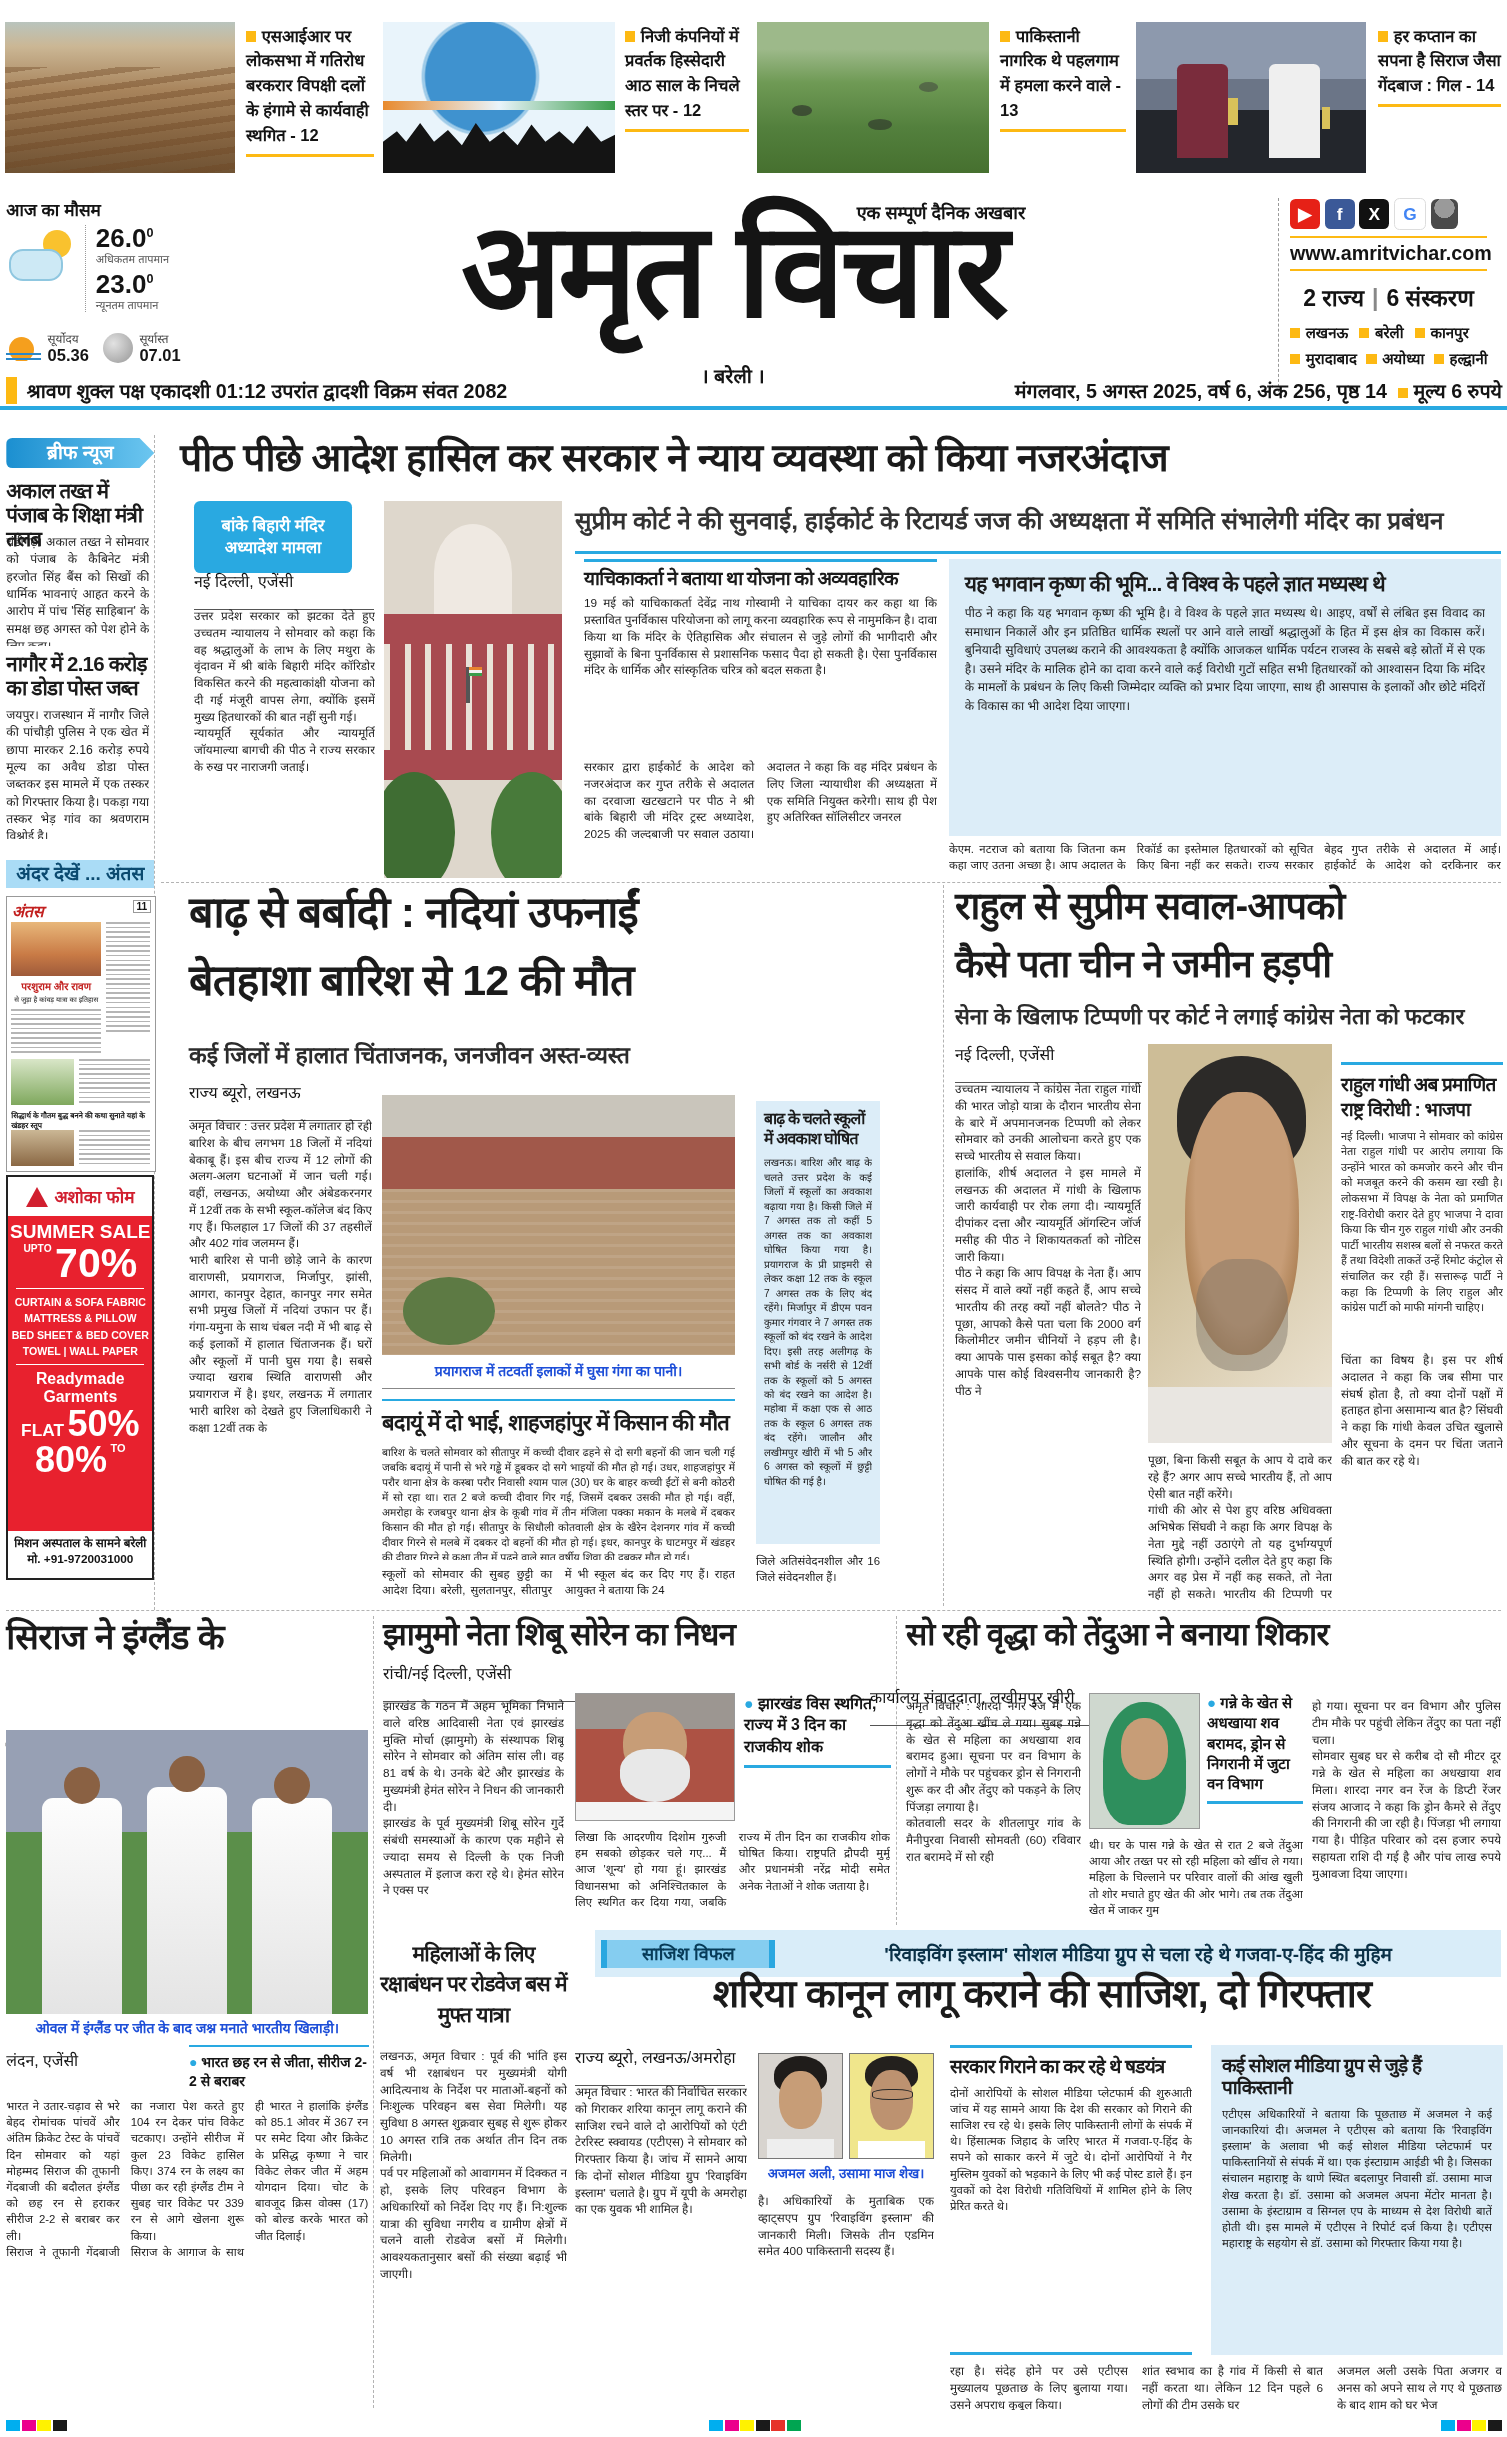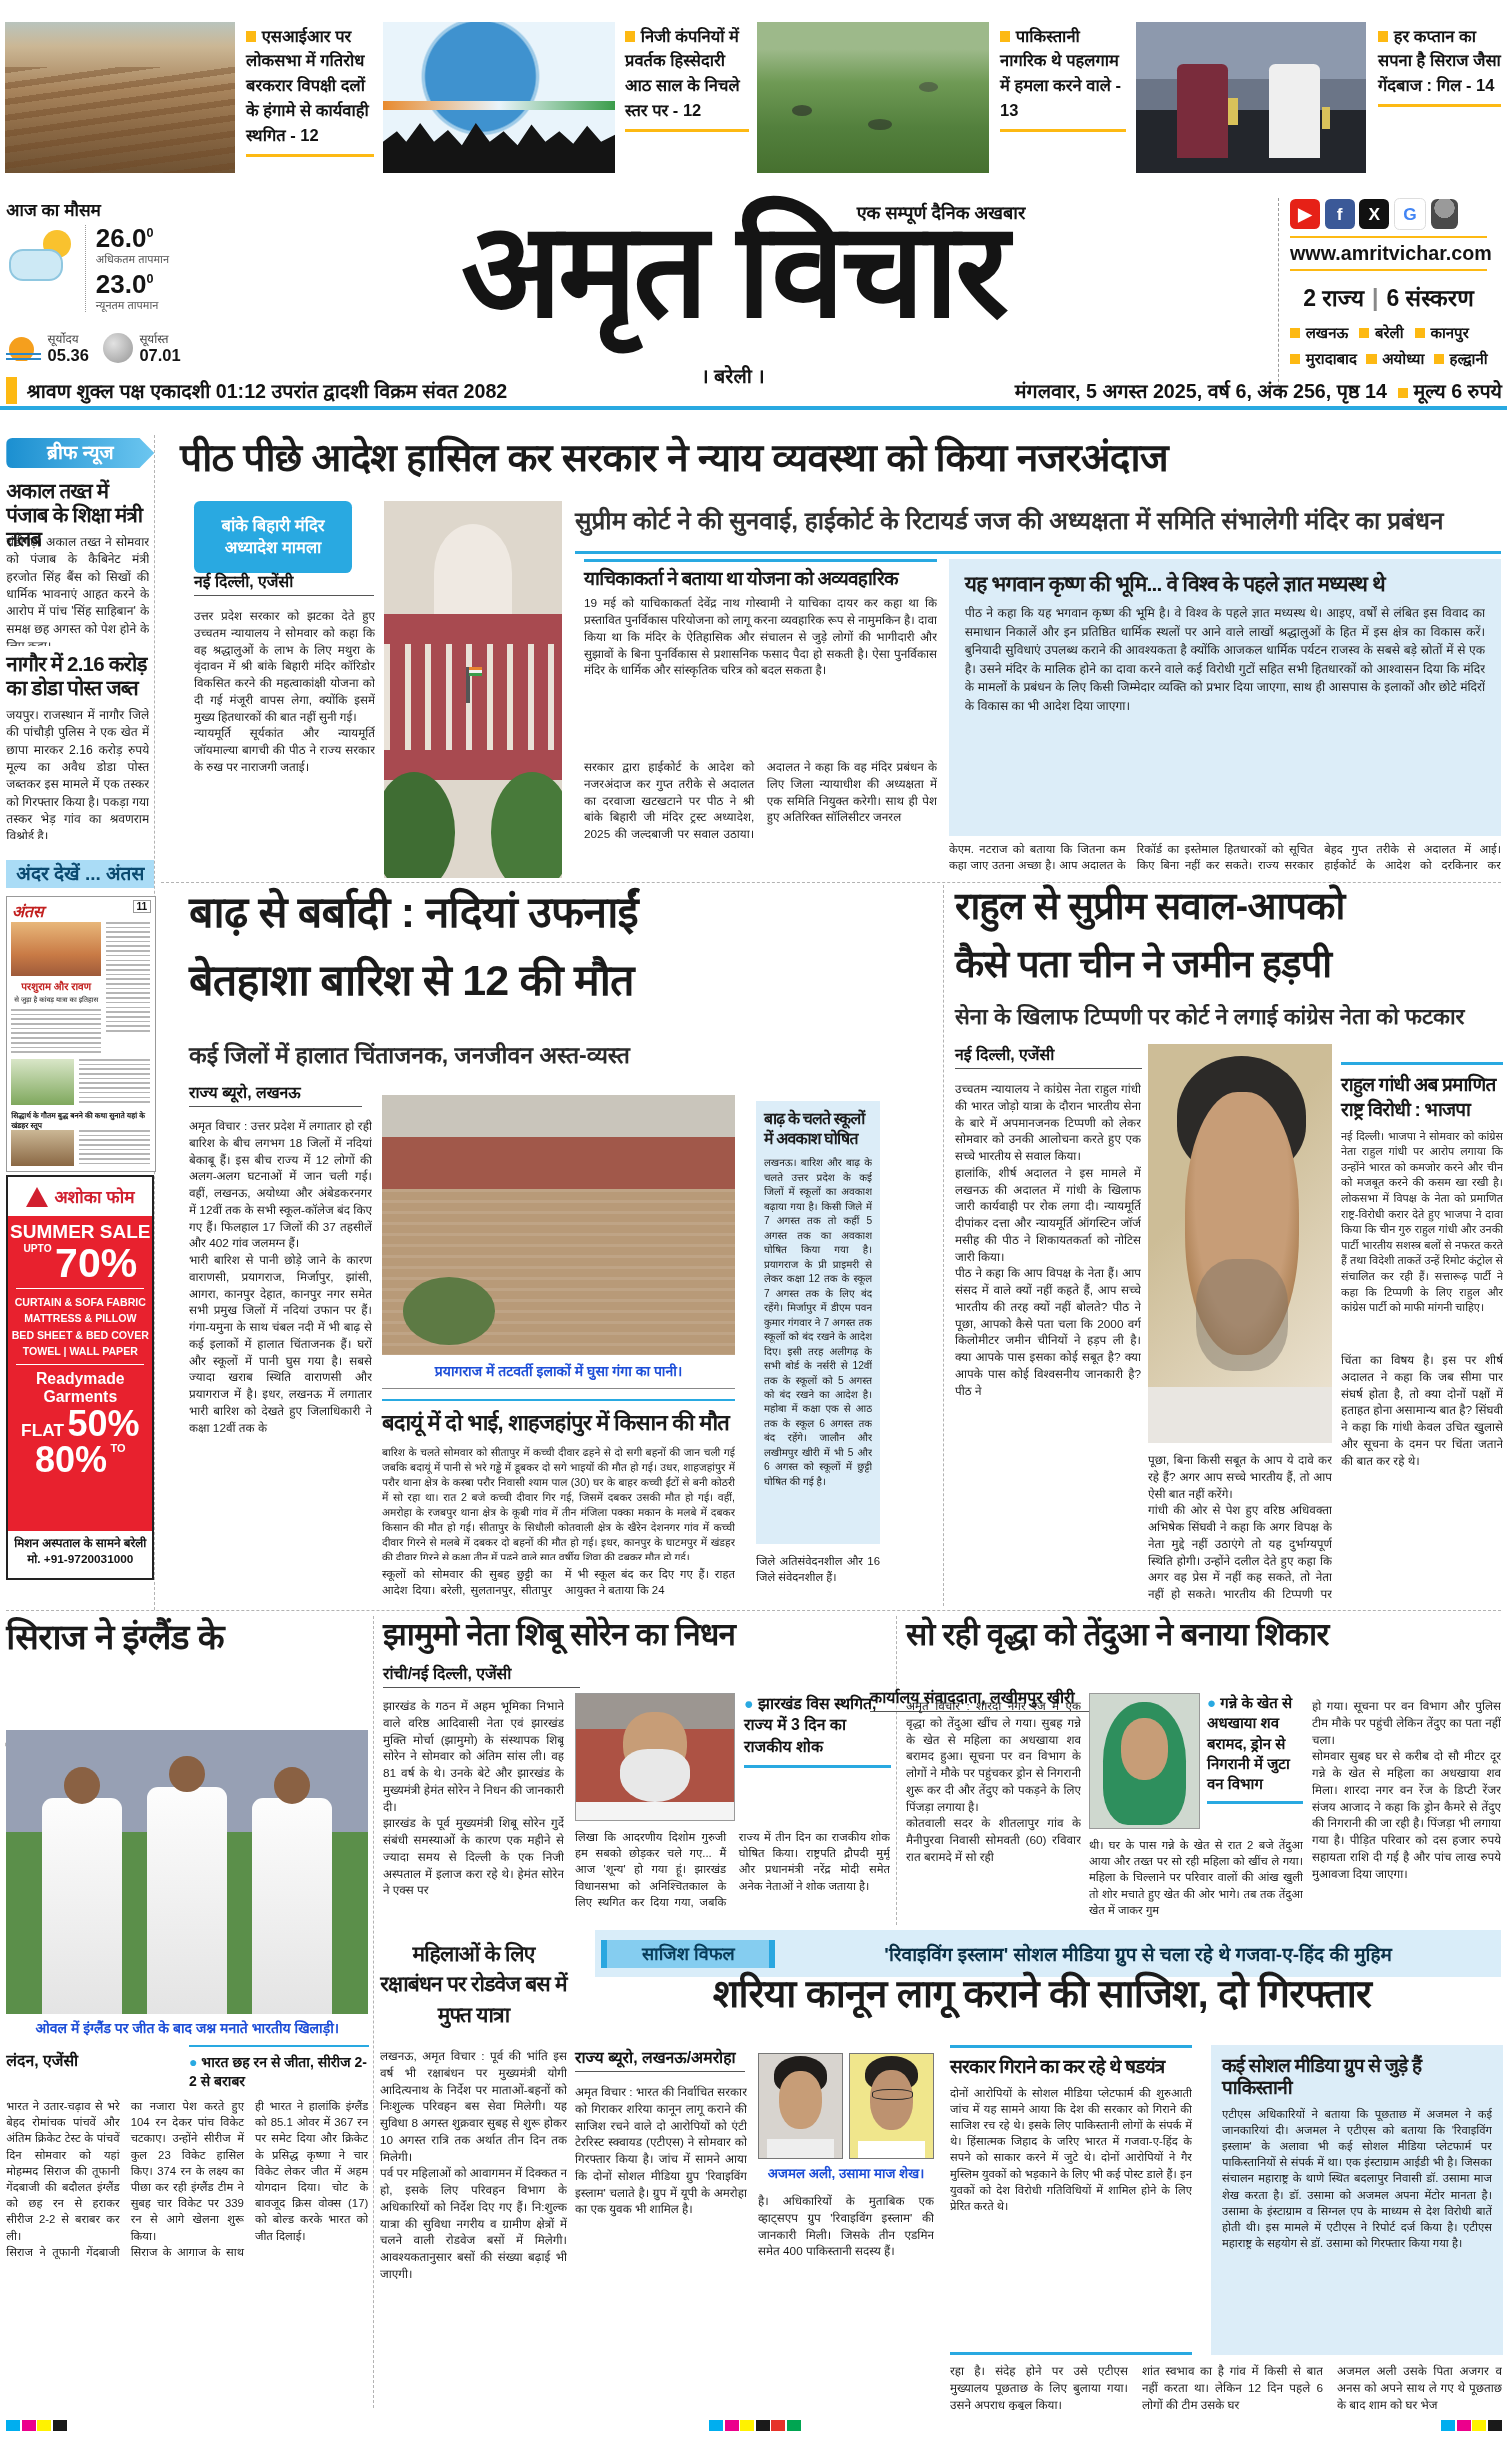--- a/index.html
+++ b/index.html
@@ -5,21 +5,21 @@
   html,body{margin:0;padding:0;background:#e9e9e9;}
   .page{position:relative;width:1508px;height:2438px;background:#fff;overflow:hidden;
         font-family:"Liberation Sans",sans-serif;color:#141414;}
   .abs{position:absolute;}
   .b{font-weight:bold;}
   .c{text-align:center;}
   .j{text-align:justify;overflow:hidden;}
   .pre{white-space:pre-line;}
   .hl{font-weight:bold;color:#1b1b1b;letter-spacing:-0.8px;line-height:1.18;}
   .body-t{font-size:11.8px;line-height:1.42;color:#1d1d1d;overflow:hidden;}
-  .byl{font-weight:bold;font-size:15.8px;border-bottom:1.6px solid #555;padding-bottom:3px;}
+  .byl{font-weight:normal;font-size:15.8px;border-bottom:1.6px solid #555;padding-bottom:17px;}
   .cap{font-weight:bold;font-size:14px;color:#1d4ed8;text-align:center;}
   .ybul{display:inline-block;width:10.2px;height:10.2px;background:#fdb913;margin-right:5.5px;}
   .dashv{border-left:1.6px dashed #b3b3b3;}
   .dashh{border-top:1.6px dashed #b3b3b3;}
   .bluerule{background:#29a9e1;}
   .photo{position:absolute;overflow:hidden;background:#cfcfcf;}
   .txtlines{background:repeating-linear-gradient(180deg,#b5b5b5 0 1.6px,transparent 1.6px 4.7px);}
   .teaser-t{font-size:16.5px;font-weight:bold;line-height:1.5;border-bottom:3.2px solid #fdb913;padding-bottom:6.3px;}
   .lightbox{background:#dcedf8;}
   .soc{display:inline-block;width:30px;height:30px;border-radius:5.5px;color:#fff;font-weight:bold;

